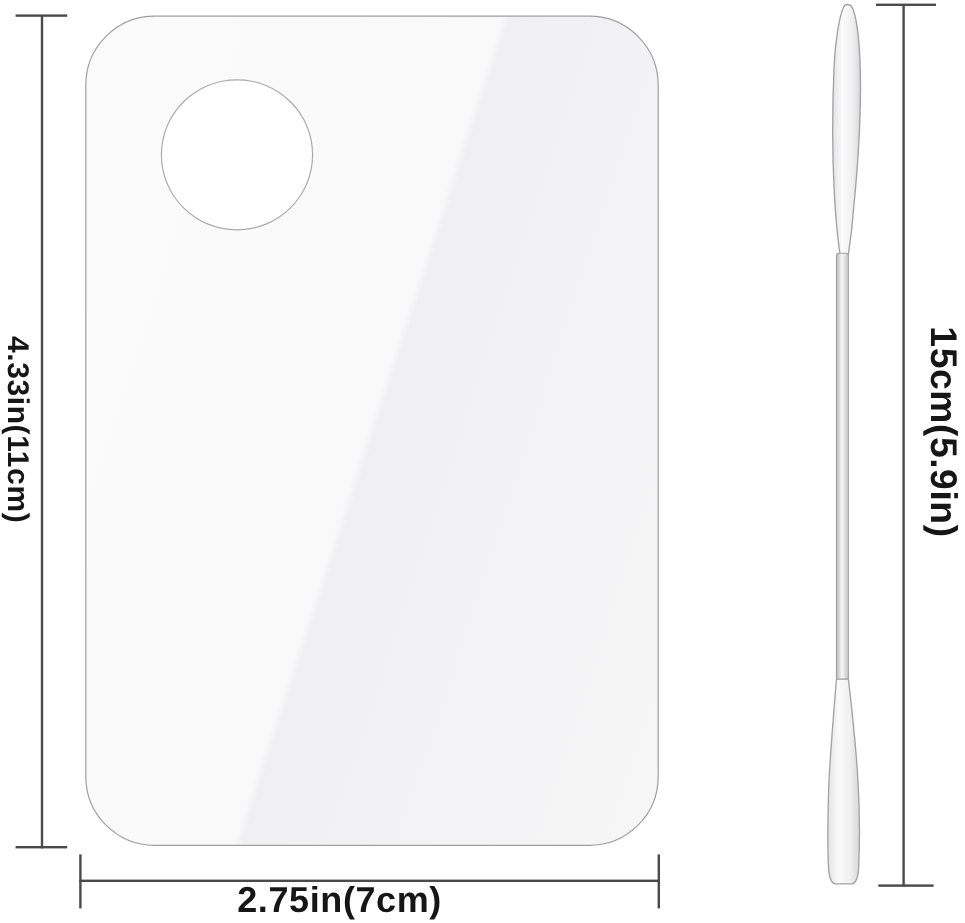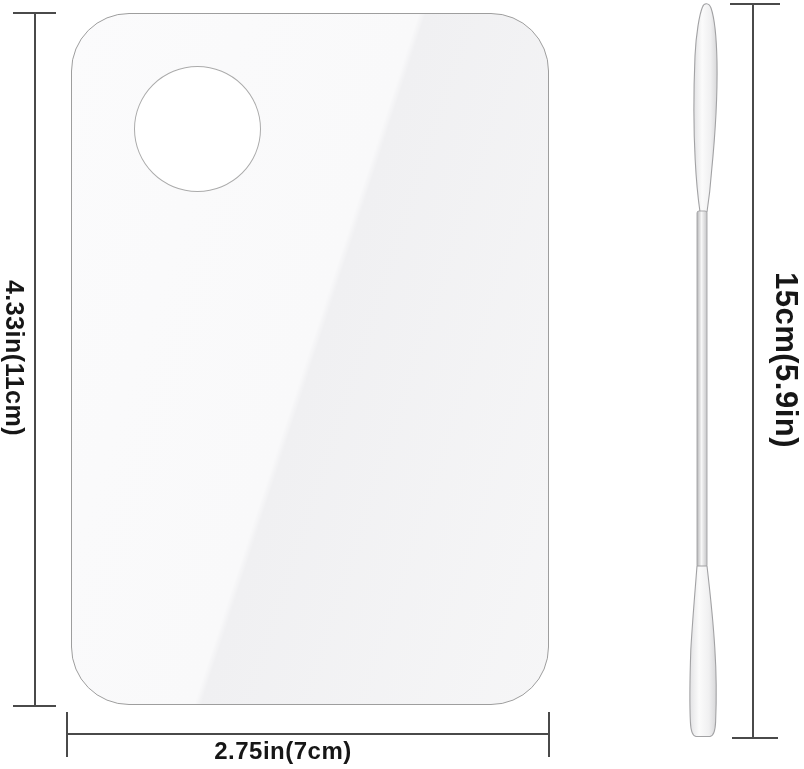--- a/index.html
+++ b/index.html
@@ -74,21 +74,21 @@
   }
   .label-length {
     left: 786px;
     top: 360px;
     font-size: 31px;
     transform: translate(-50%, -50%) rotate(90deg);
   }
   .label-width {
     left: 283px;
     top: 751px;
-    font-size: 24px;
+    font-size: 30px;
     transform: translate(-50%, -50%);
   }
 
   
   .spatula {
     position: absolute;
     left: 680px;
     top: 0;
     width: 50px;
     height: 745px;

